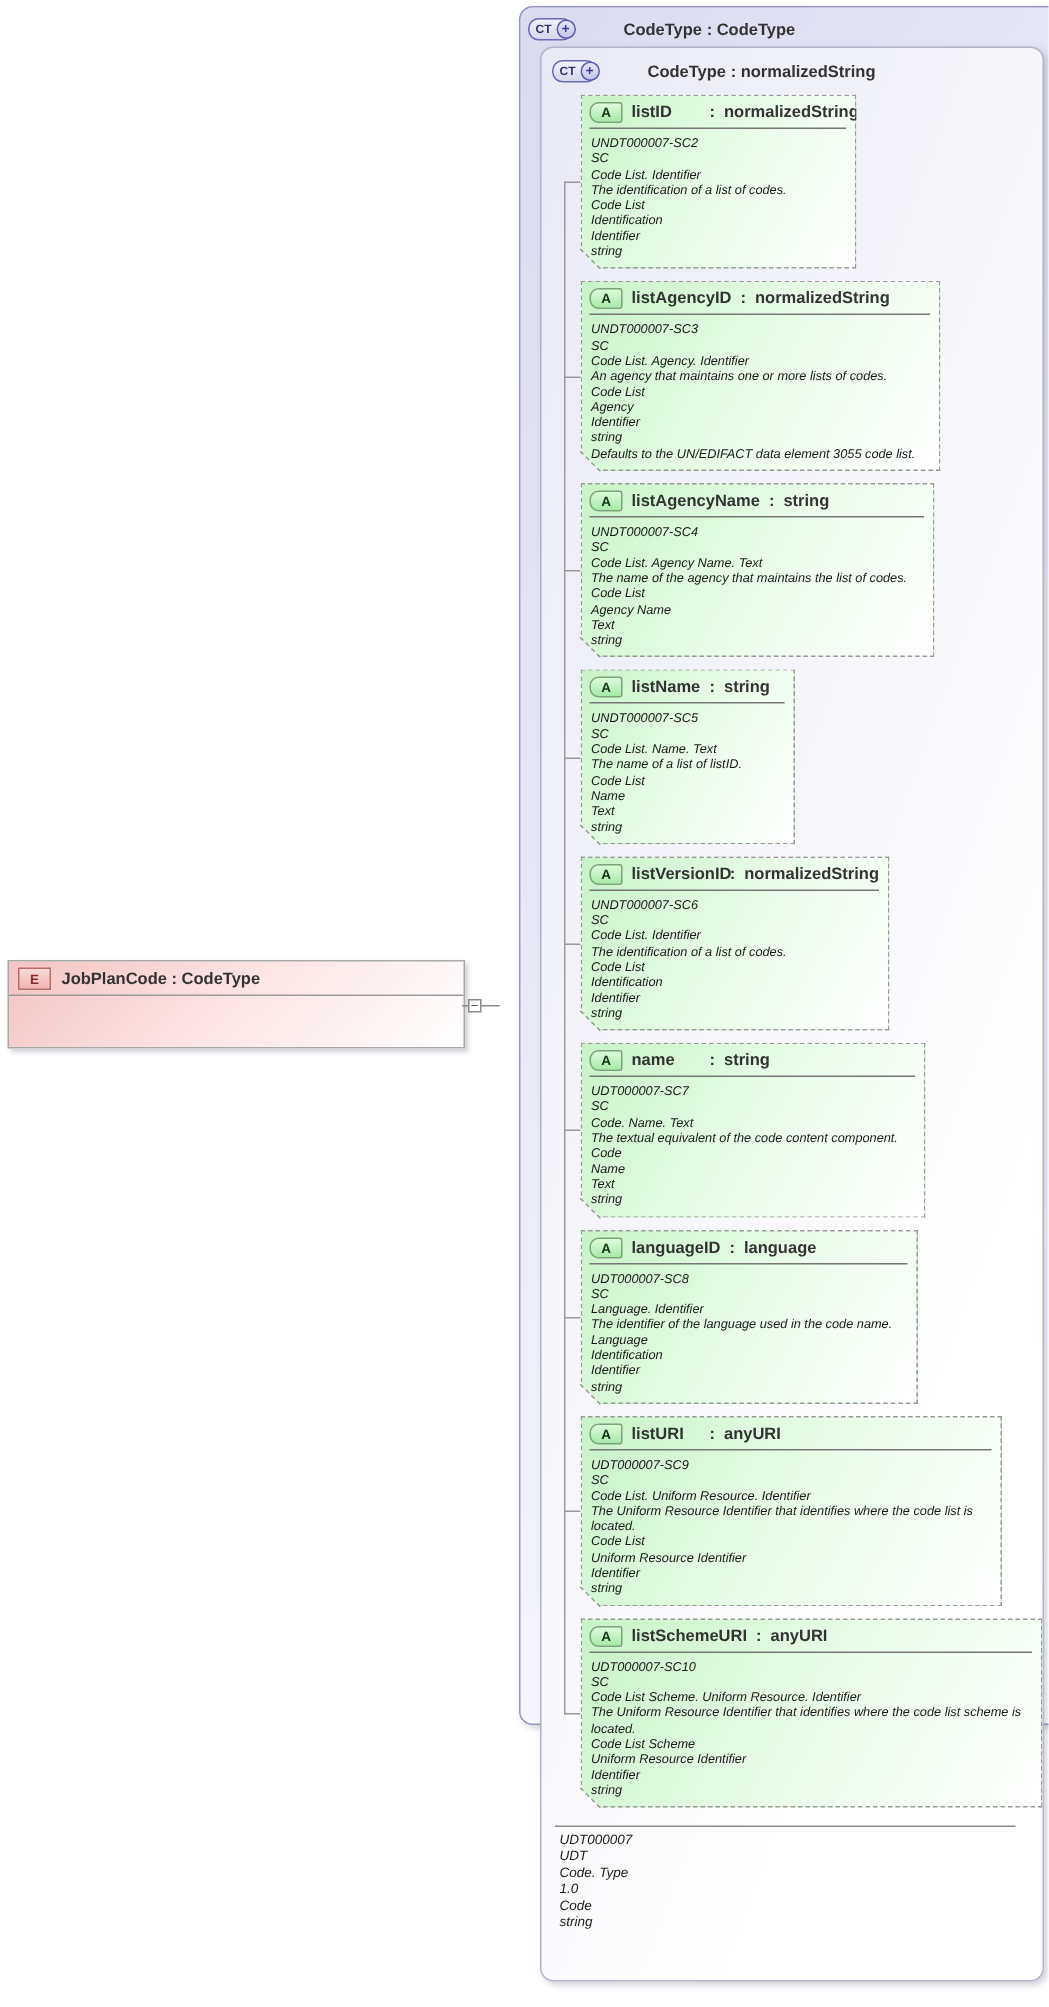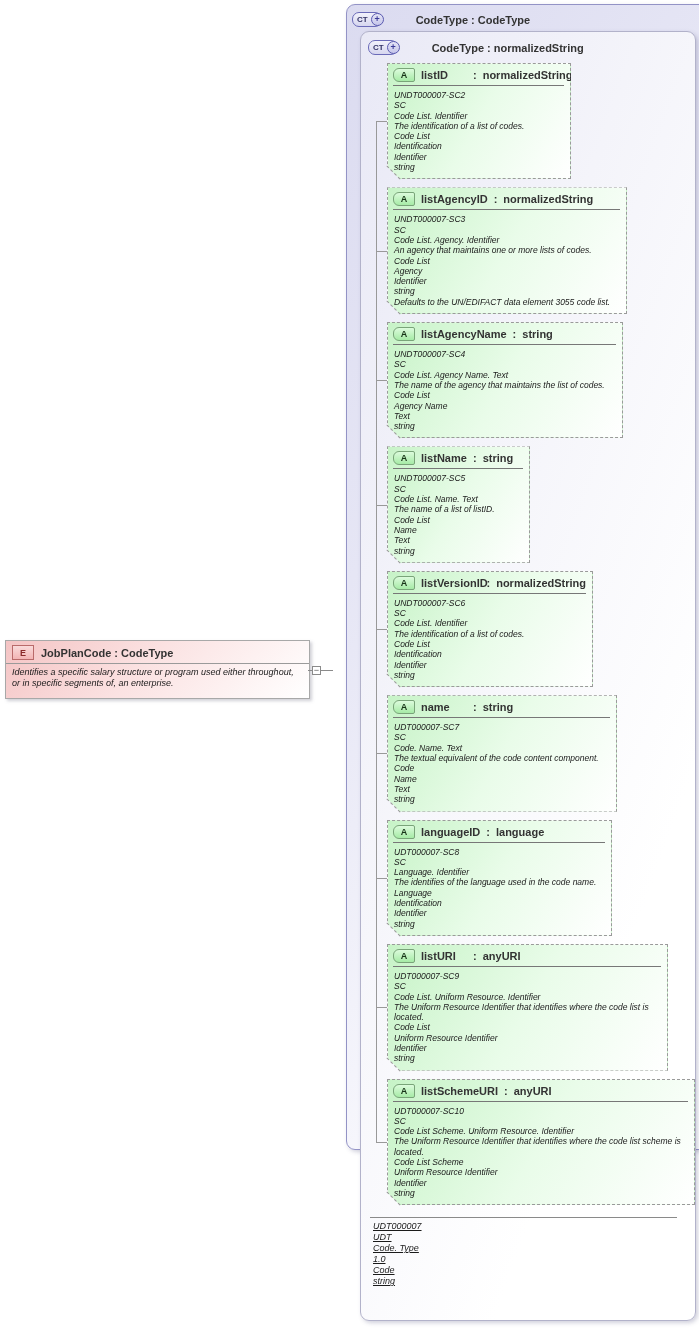--- a/index.html
+++ b/index.html
@@ -96,32 +96,31 @@
     font-size:9px; font-weight:bold; display:flex; align-items:center; justify-content:center;
   }
   .attr-name { font-size:11px; font-weight:bold; color:#333; min-width:46px; white-space:nowrap; }
   .attr-colon, .attr-type { font-size:11px; font-weight:bold; color:#333; white-space:nowrap; }
   .attr-sep { border-top:1px solid #777; margin:1px 6px 3px 5px; }
   .attr-notes { padding:1px 2px 0 6px; }
   .note-line { font-size:8.5px; font-style:italic; color:#1a1a1a; line-height:10.3px; }
 
   
   .doc { margin:12px 18px 0 9px; border-top:1px solid #8a8a8a; padding:3px 0 0 3px; }
-  .doc-line { font-size:9px; font-style:italic; color:#1a1a1a; line-height:11px;text-decoration:underline; }
+  .doc-line { font-size:9px; font-style:italic; color:#1a1a1a; line-height:11px; }
 </style>
 </head>
 <body>
 
 <div class="element-box">
   <div class="element-header">
     <span class="icon-e">E</span>
     <span class="element-title">JobPlanCode : CodeType</span>
   </div>
   <div class="hline"></div>
-  <div class="element-doc">Identifies a specific salary structure or program used either throughout, or in specific segments of, an enterprise.</div>
 </div>
 
 <div class="h-connector"></div>
 <div class="collapse-box">−</div>
 
 <div class="outer-box">
   <div class="outer-header">
     <span class="icon-ct">
       <span>CT</span>
       <span class="plus">+</span>
@@ -293,21 +292,21 @@
         <span class="icon-a">A</span>
         <span class="attr-name">languageID</span>
         <span class="attr-colon">:</span>
         <span class="attr-type">language</span>
       </div>
       <div class="attr-sep"></div>
       <div class="attr-notes">
               <div class="note-line">UDT000007-SC8</div>
               <div class="note-line">SC</div>
               <div class="note-line">Language. Identifier</div>
-              <div class="note-line">The identifies of the language used in the code name.</div>
+              <div class="note-line">The identifier of the language used in the code name.</div>
               <div class="note-line">Language</div>
               <div class="note-line">Identification</div>
               <div class="note-line">Identifier</div>
               <div class="note-line">string</div>
             </div>
     </div>
     <span class="diag"></span>
   </div>
 
   <div class="attr-row">

